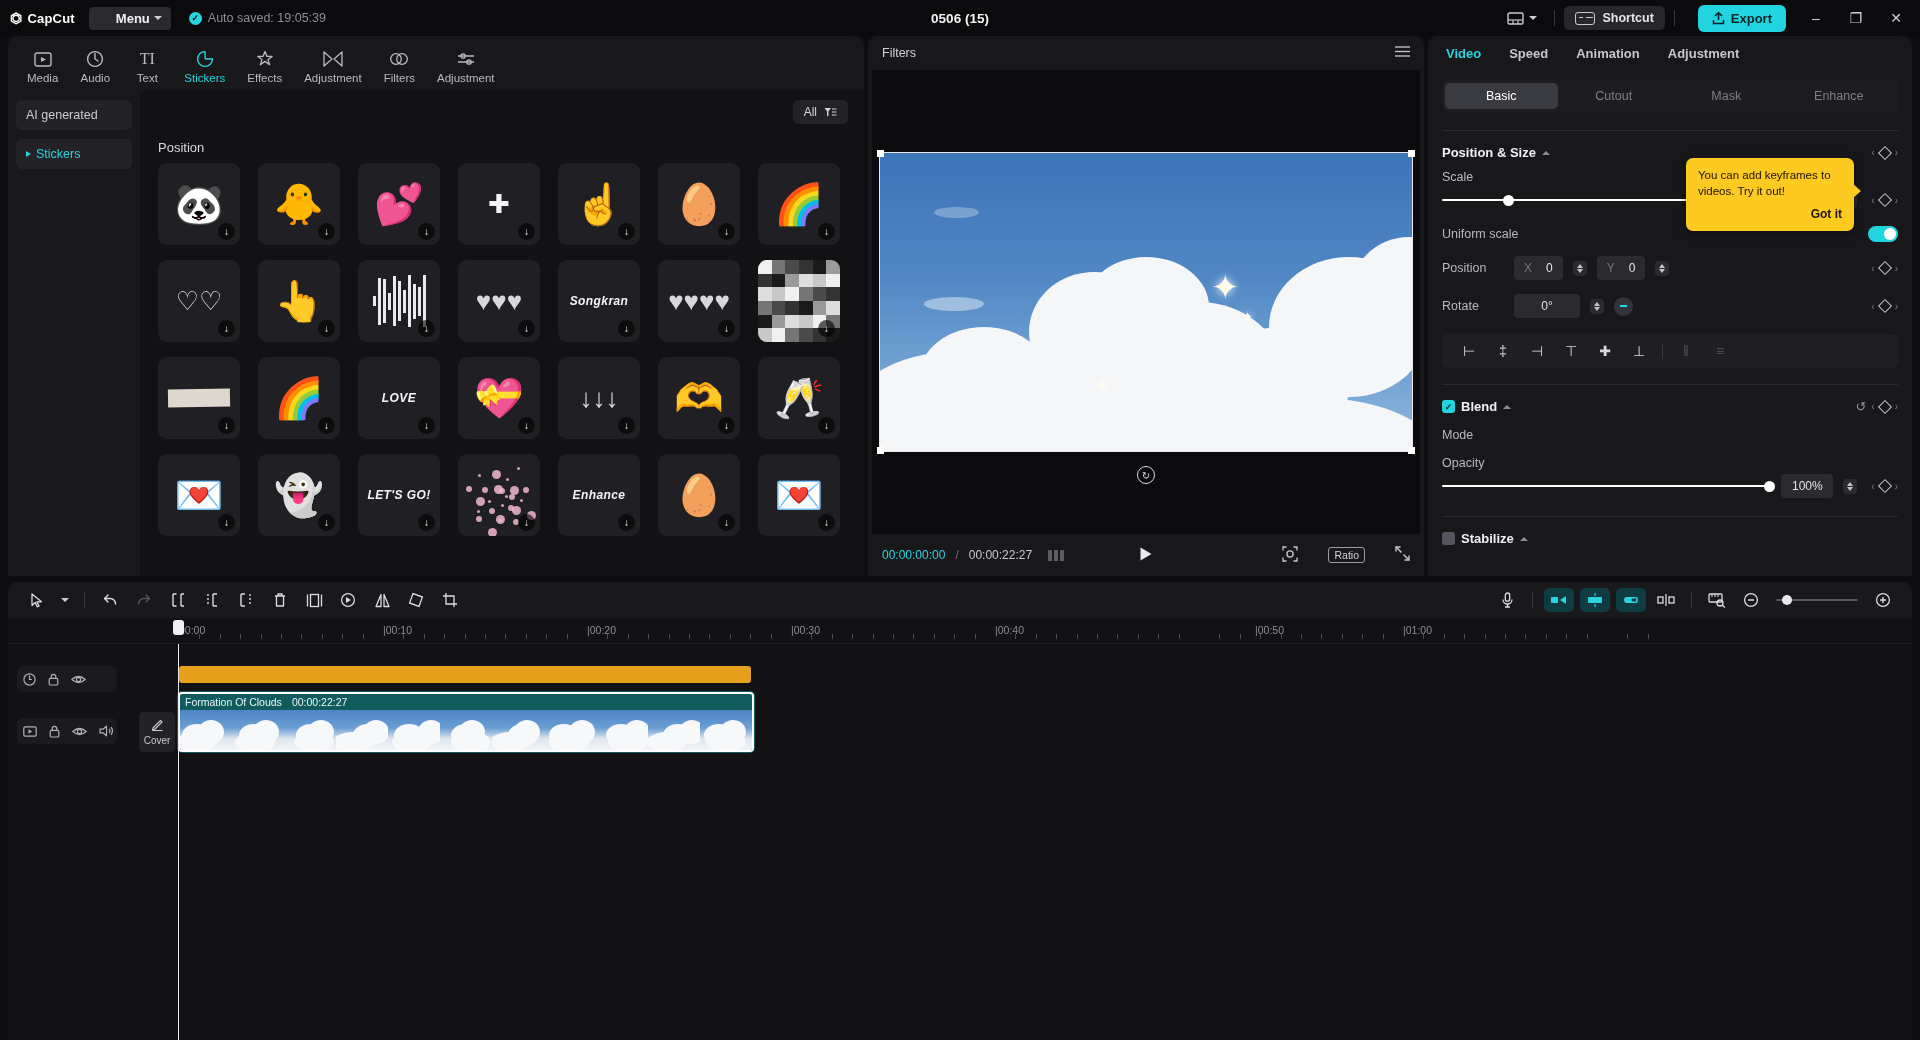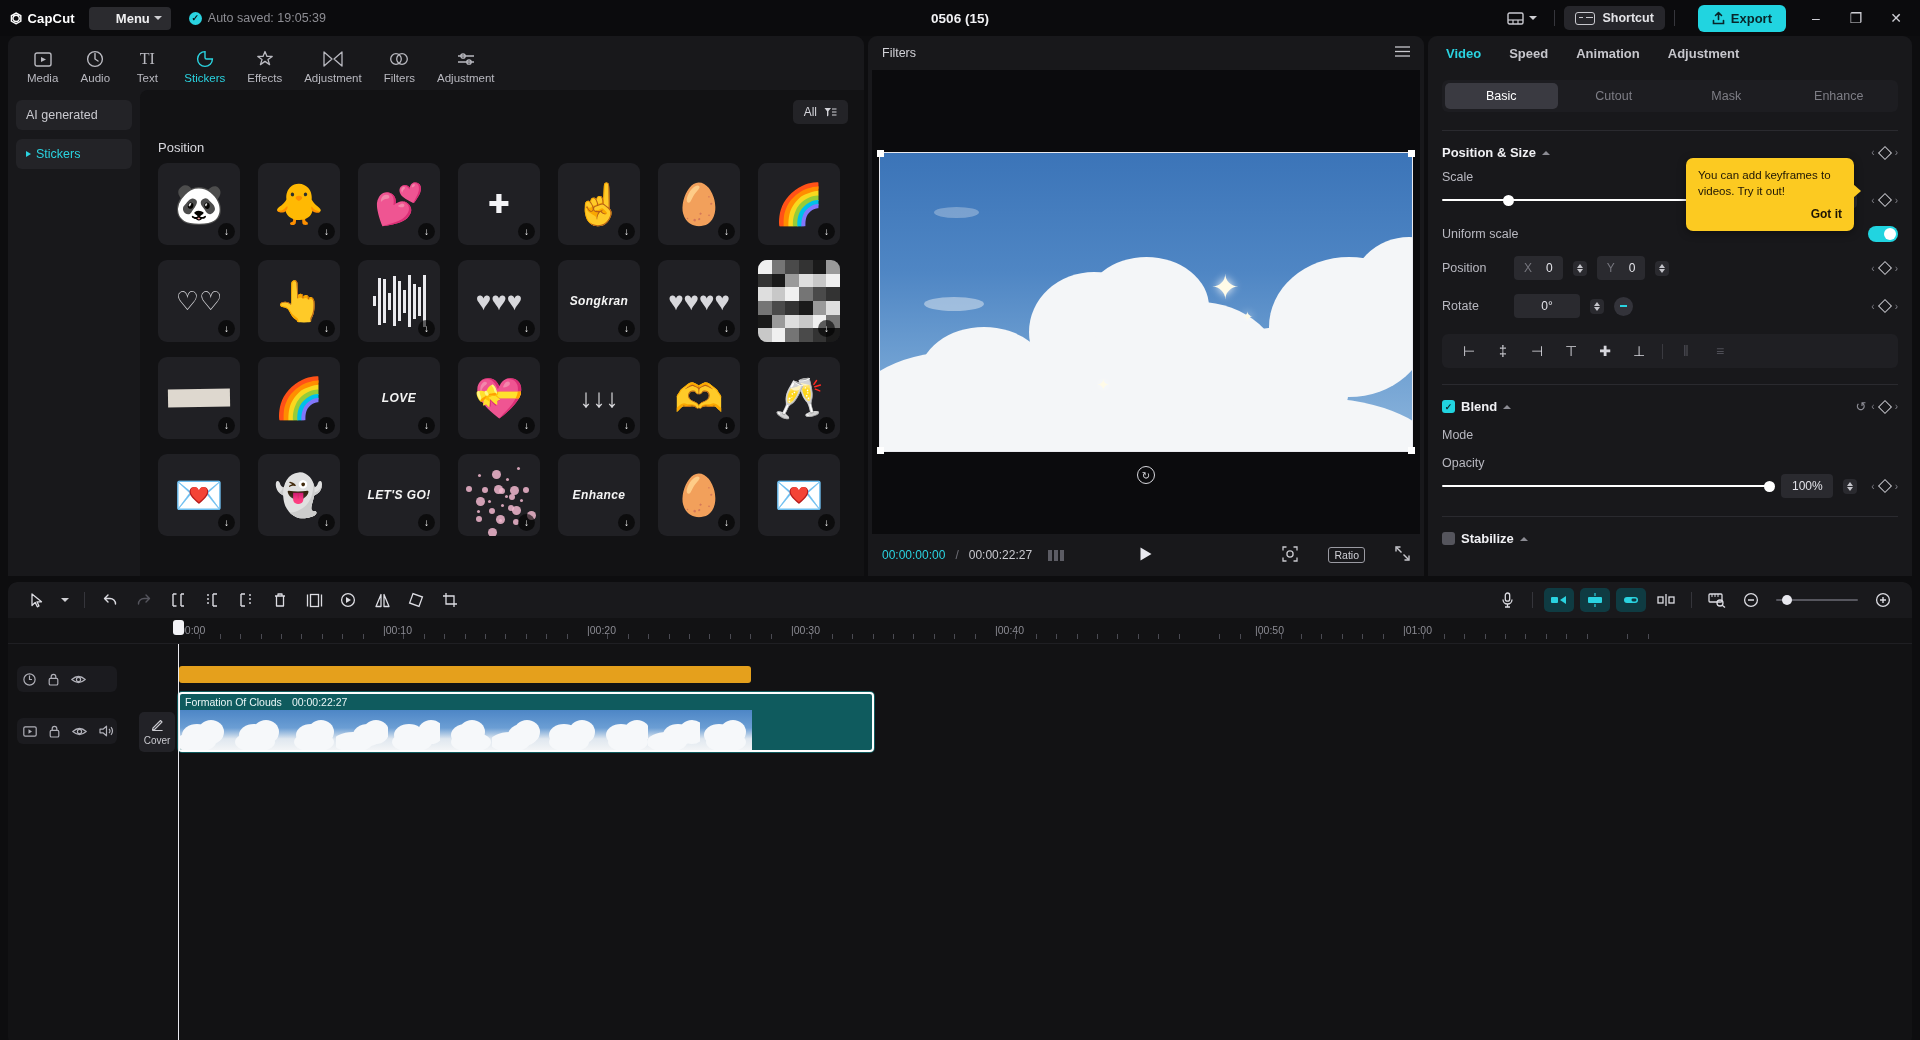--- a/index.html
+++ b/index.html
@@ -1107,21 +1107,21 @@
           </svg>
       </span>
       <span>Cover</span>
     </div>
 
     <div class="lane" style="top:22px; left:171px;">
       <div class="clip-orange" style="width:572px;"></div>
     </div>
 
     <div class="lane" style="top:48px; left:170px;">
-      <div class="clip-video" style="width:696px;">
+      <div class="clip-video" style="width:576px;">
         <div class="clip-label">
           <span>Formation Of Clouds</span>
           <span>00:00:22:27</span>
         </div>
         <div class="thumbstrip" id="thumbstrip">
             <div class="thumb">
               <i class="tc1" style="left:2px;top:14px;width:30px;height:22px;"></i>
               <i class="tc2" style="left:18px;top:10px;width:26px;height:24px;"></i>
               <i class="tc3" style="left:-4px;top:22px;width:40px;height:20px;"></i>
             </div>

